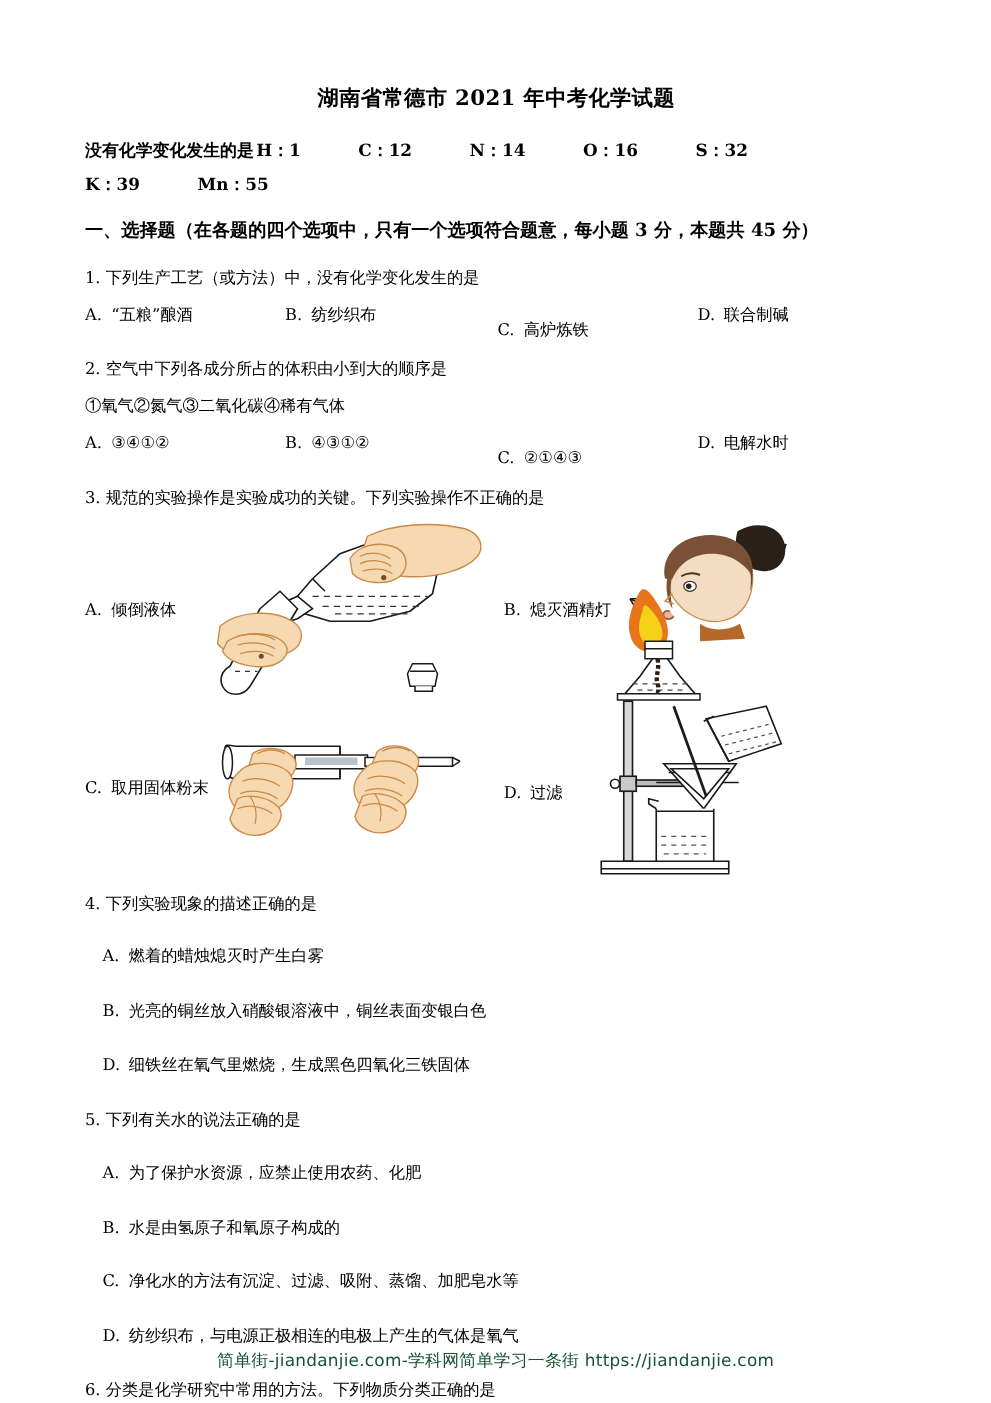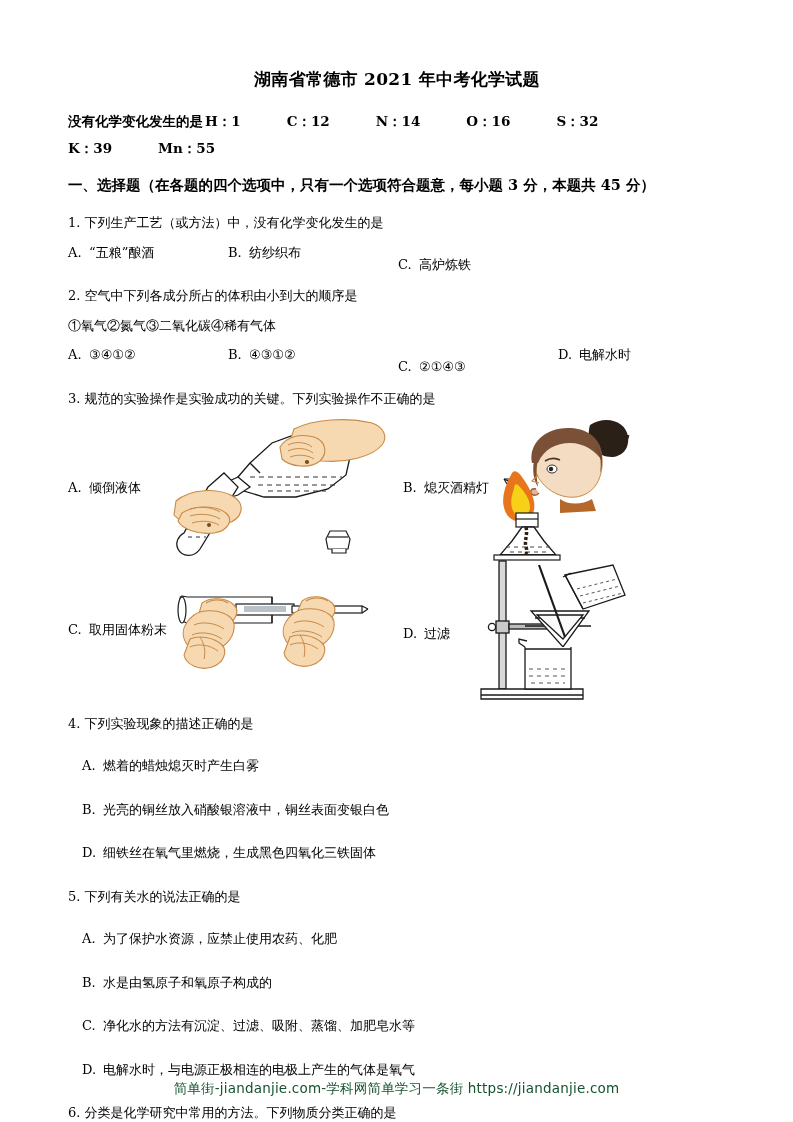--- a/index.html
+++ b/index.html
@@ -140,20 +140,21 @@
 
     <div class="question">
       <p class="q-stem">
         <span>1.</span>
         <span>下列生产工艺（或方法）中，没有化学变化发生的是</span>
       </p>
       <div class="opt-row">
         <span class="opt opt-c1"><span class="opt-letter">A.</span><span>“五粮”酿酒</span></span>
         <span class="opt opt-c2"><span class="opt-letter">B.</span><span>纺纱织布</span></span>
         <span class="opt opt-c3"><span class="opt-letter">C.</span><span>高炉炼铁</span></span>
+        <span class="opt opt-c4"><span class="opt-letter">D.</span><span>联合制碱</span></span>
       </div>
     </div>
 
     <div class="question">
       <p class="q-stem">
         <span>2.</span>
         <span>空气中下列各成分所占的体积由小到大的顺序是</span>
       </p>
       <p class="q-sub">①氧气②氮气③二氧化碳④稀有气体</p>
       <div class="opt-row">
@@ -401,21 +402,21 @@
 
     <div class="question">
       <p class="q-stem">
         <span>5.</span>
         <span>下列有关水的说法正确的是</span>
       </p>
       <div class="opt-stack">
         <p class="opt"><span class="opt-letter">A.</span><span>为了保护水资源，应禁止使用农药、化肥</span></p>
         <p class="opt"><span class="opt-letter">B.</span><span>水是由氢原子和氧原子构成的</span></p>
         <p class="opt"><span class="opt-letter">C.</span><span>净化水的方法有沉淀、过滤、吸附、蒸馏、加肥皂水等</span></p>
-        <p class="opt"><span class="opt-letter">D.</span><span>电解水时，与电源正极相连的电极上产生的气体是氧气</span></p>
+        <p class="opt"><span class="opt-letter">D.</span><span>纺纱织布，与电源正极相连的电极上产生的气体是氧气</span></p>
       </div>
     </div>
 
     <div class="question">
       <p class="q-stem">
         <span>6.</span>
         <span>分类是化学研究中常用的方法。下列物质分类正确的是</span>
       </p>
     </div>
 

